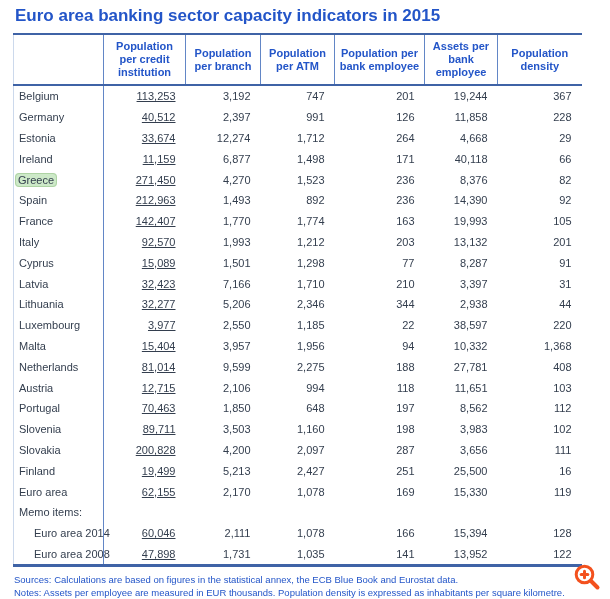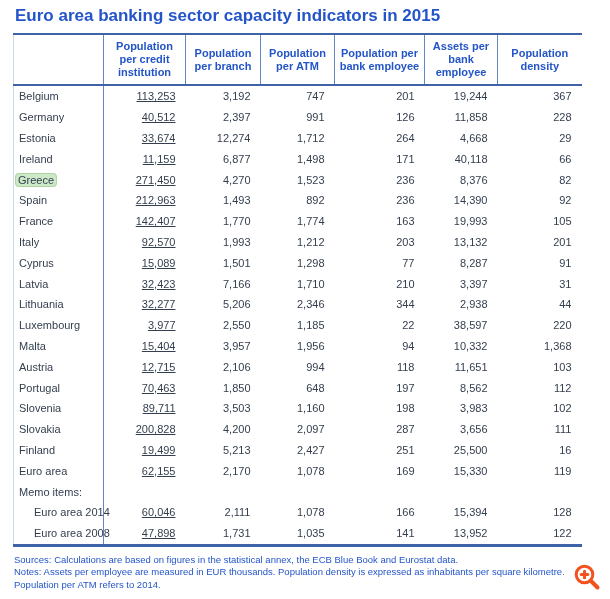--- a/index.html
+++ b/index.html
@@ -210,20 +210,29 @@
       <tr>
         <td class="rowlabel"><span>Malta</span></td>
         <td class="num firstcol">15,404</td>
         <td class="num">3,957</td>
         <td class="num">1,956</td>
         <td class="num">94</td>
         <td class="num">10,332</td>
         <td class="num">1,368</td>
       </tr>
       <tr>
+        <td class="rowlabel"><span>Netherlands</span></td>
+        <td class="num firstcol">81,014</td>
+        <td class="num">9,599</td>
+        <td class="num">2,275</td>
+        <td class="num">188</td>
+        <td class="num">27,781</td>
+        <td class="num">408</td>
+      </tr>
+      <tr>
         <td class="rowlabel"><span>Austria</span></td>
         <td class="num firstcol">12,715</td>
         <td class="num">2,106</td>
         <td class="num">994</td>
         <td class="num">118</td>
         <td class="num">11,651</td>
         <td class="num">103</td>
       </tr>
       <tr>
         <td class="rowlabel"><span>Portugal</span></td>

